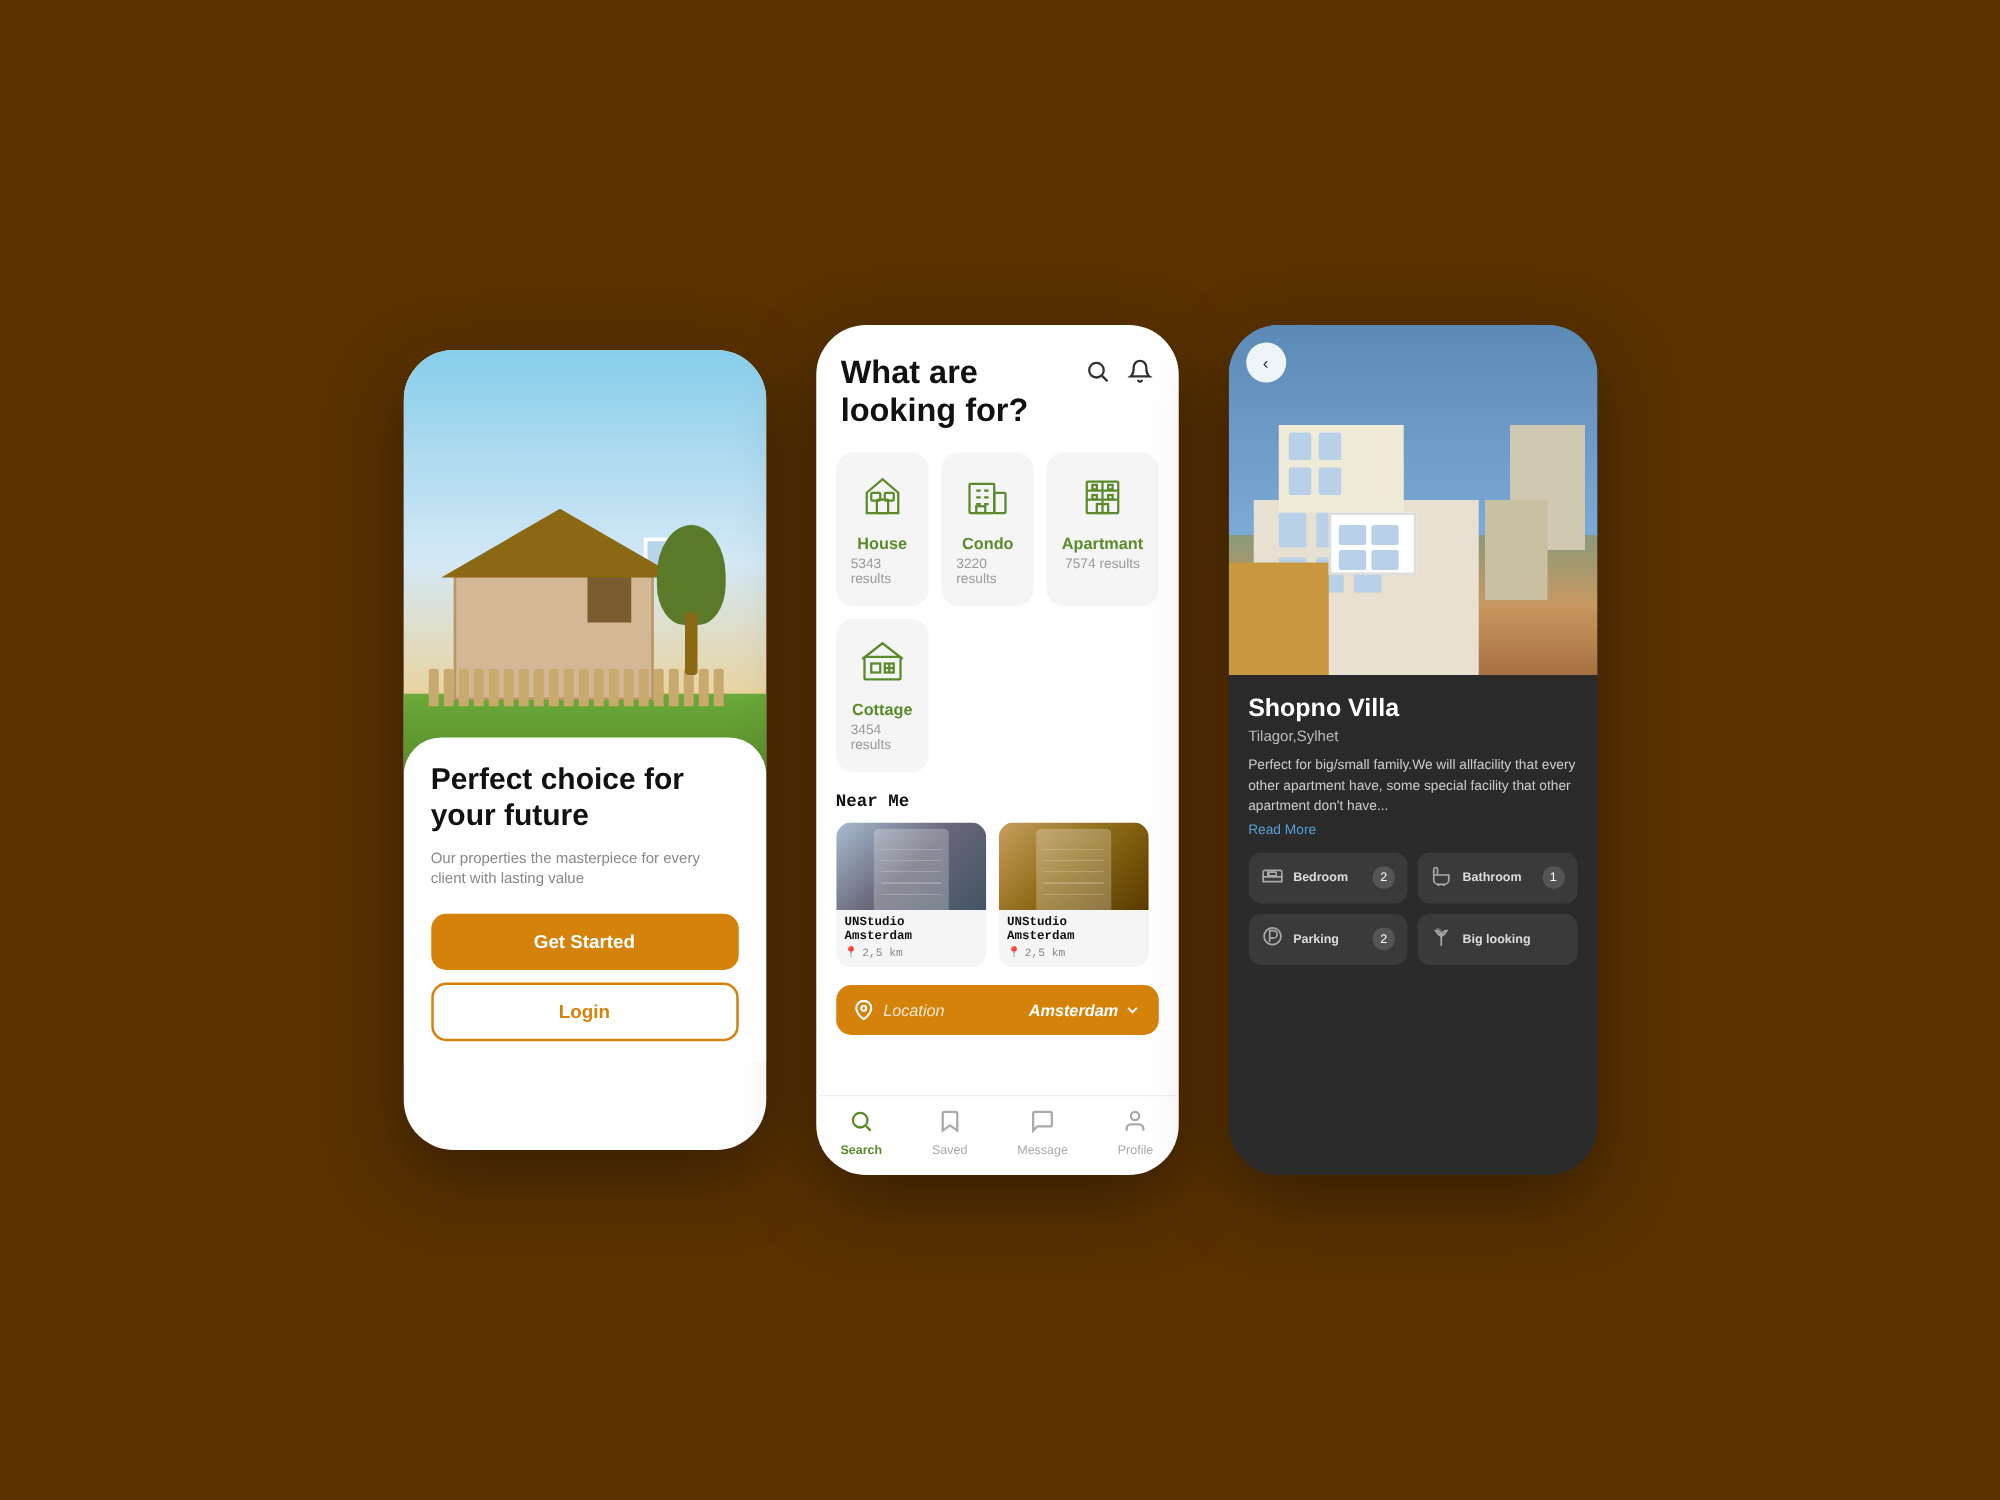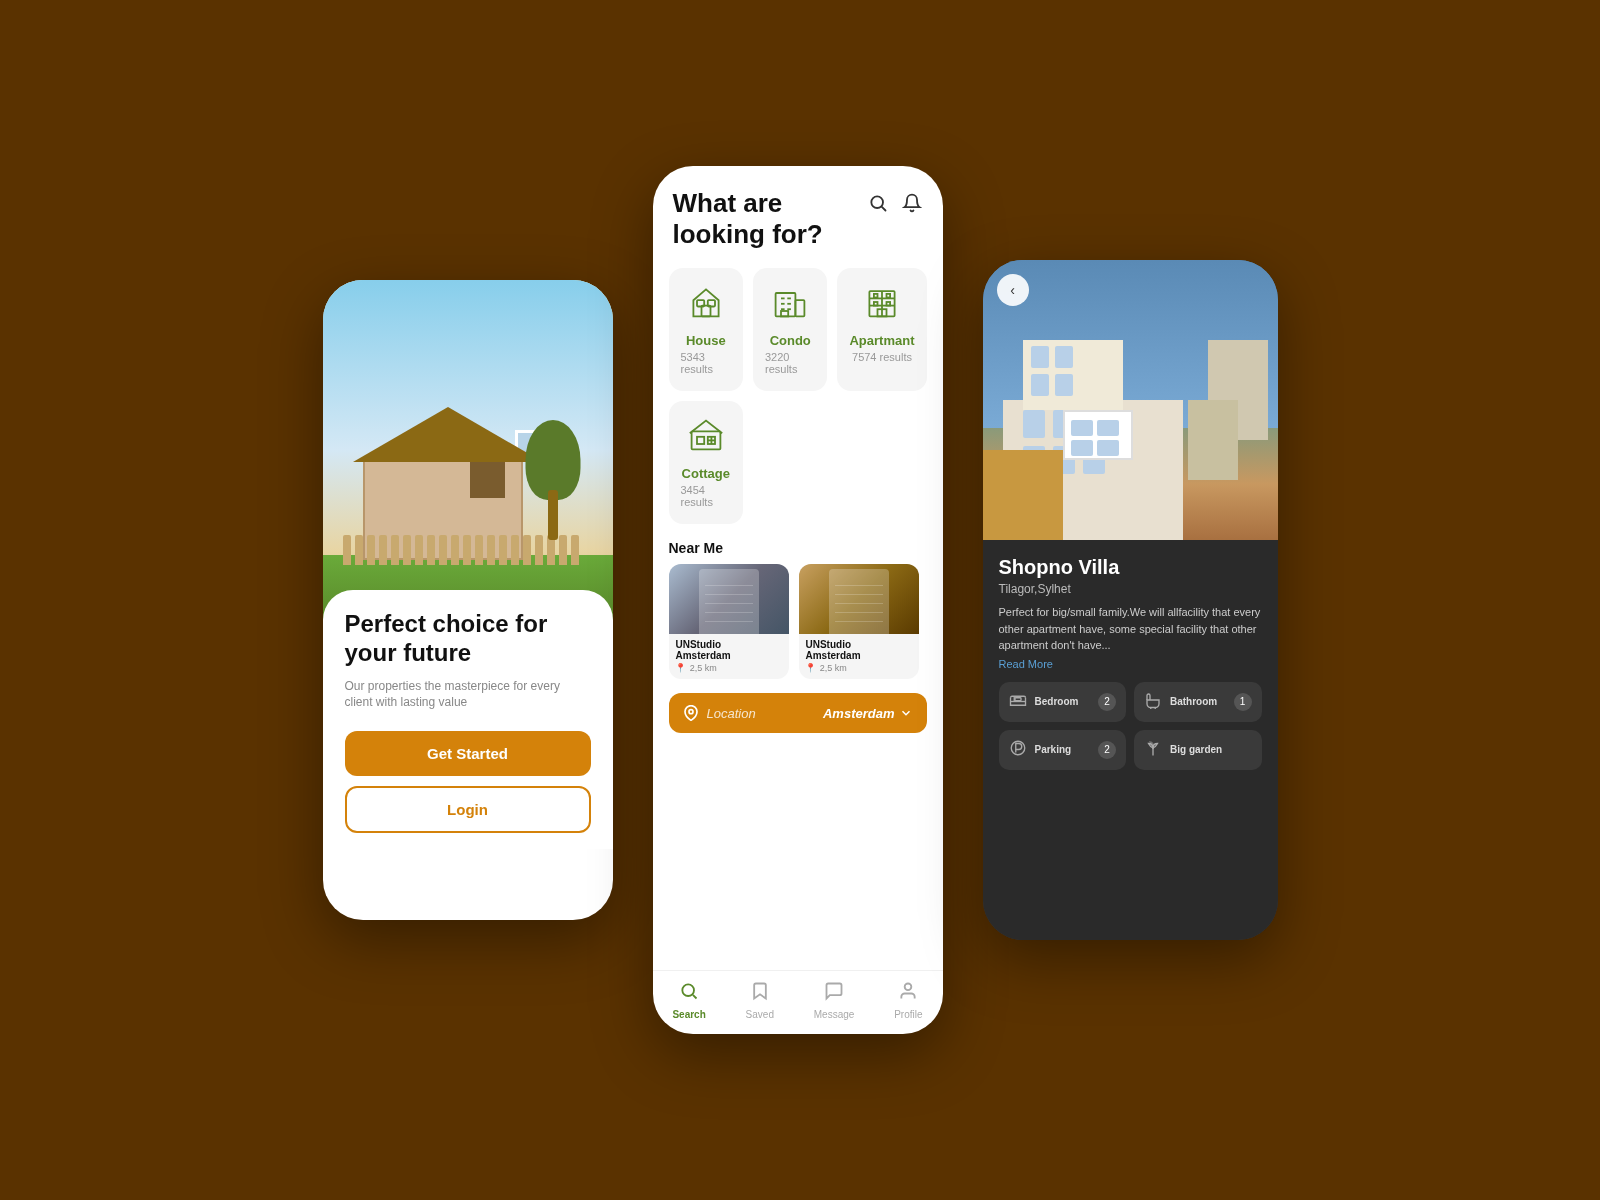--- a/index.html
+++ b/index.html
@@ -186,21 +186,21 @@
       border-radius: 12px;
       font-size: 15px;
       font-weight: 600;
       text-align: center;
       cursor: pointer;
     }
 
     
     .phone2 {
       width: 290px;
-      height: 868px;
+      height: 680px;
       display: flex;
       flex-direction: column;
     }
     .phone2 .header {
       padding: 22px 20px 10px;
       display: flex;
       justify-content: space-between;
       align-items: flex-start;
     }
     .phone2 .header-title {
@@ -248,20 +248,21 @@
       font-weight: 700;
       color: #5a8a2a;
       margin-bottom: 3px;
     }
     .cat-count {
       font-size: 11px;
       color: #999;
     }
     .near-me-section {
       padding: 8px 16px 4px;
+      font-family: Liberation Mono, monospace;
     }
     .near-me-label {
       font-size: 14px;
       font-weight: 700;
       color: #111;
       margin-bottom: 8px;
     }
     .near-me-scroll {
       display: flex;
       gap: 10px;
@@ -908,18 +909,18 @@
 
       <div class="feature-tag">
         <span class="feat-icon">
           <svg width="18" height="18" viewBox="0 0 24 24" fill="none" stroke="#aaa" stroke-width="1.8">
             <path d="M12 22V12"></path>
               <path d="M12 12C12 12 8 10 6 6C9 6 12 8 12 12Z"></path>
             <path d="M12 12C12 12 16 10 18 6C15 6 12 8 12 12Z"></path>
             <path d="M12 12C12 12 10 8 8 4C11 4 14 8 12 12Z" opacity="0.5"></path>
           </svg>
         </span>
-        <span class="feat-text">Big garden</span>
+        <span class="feat-text">Big looking</span>
       </div>
     </div>
 
   </div>
 </div>
 
 </body></html>

